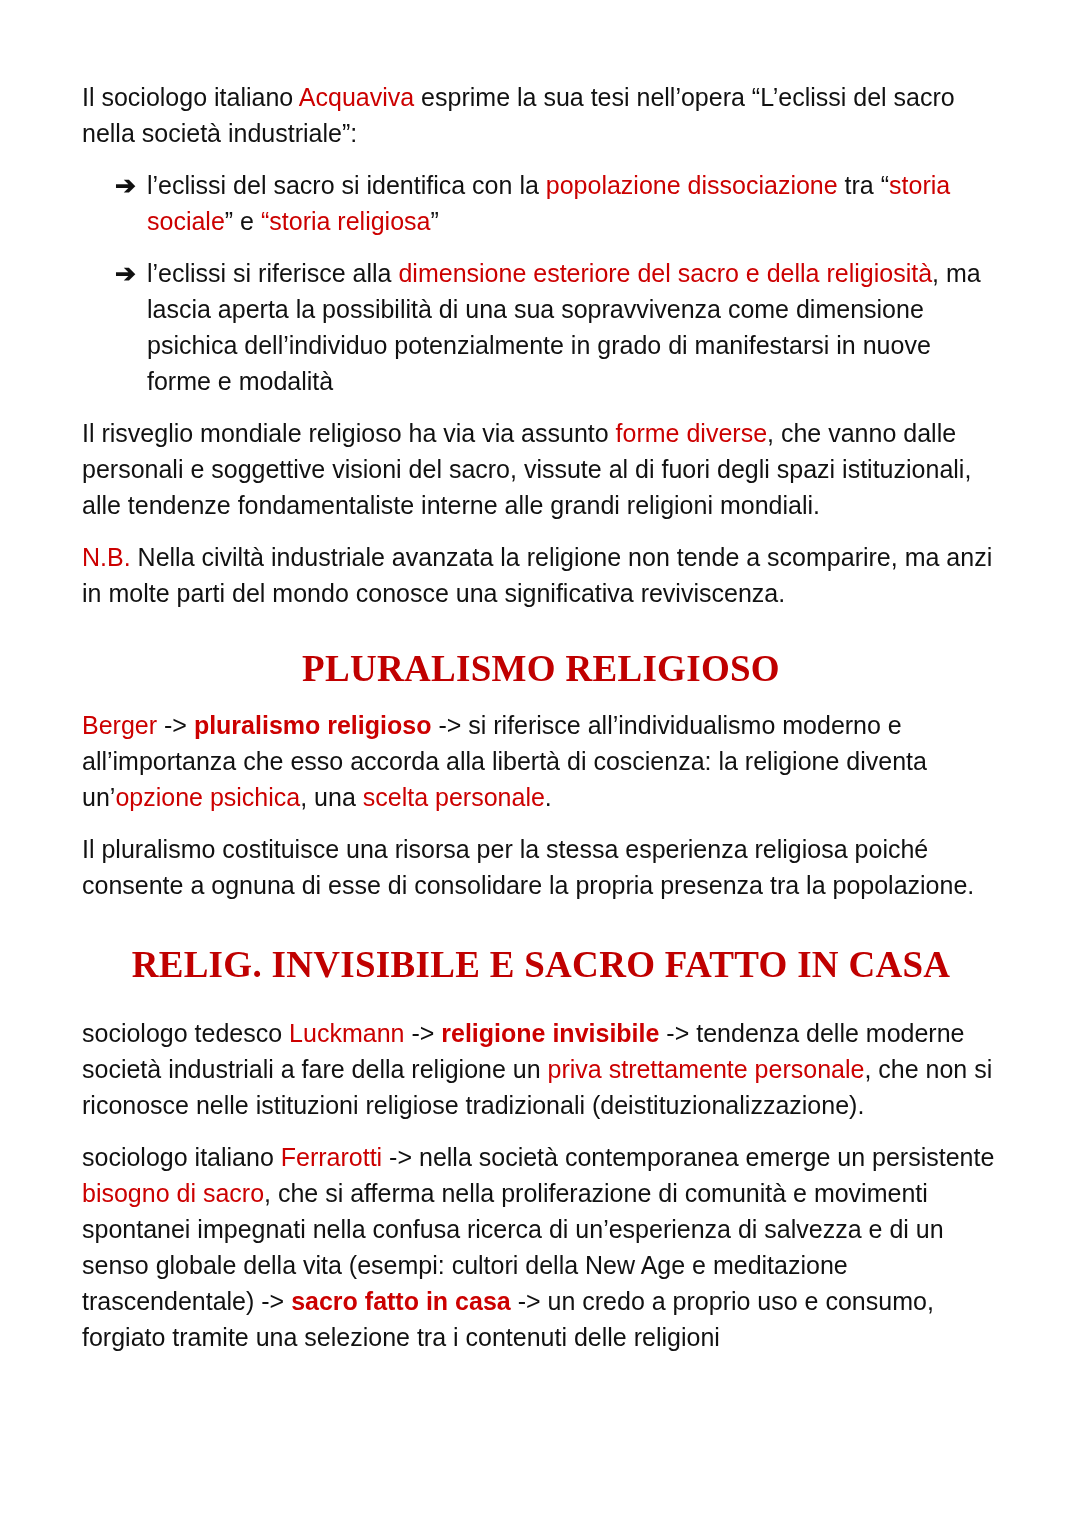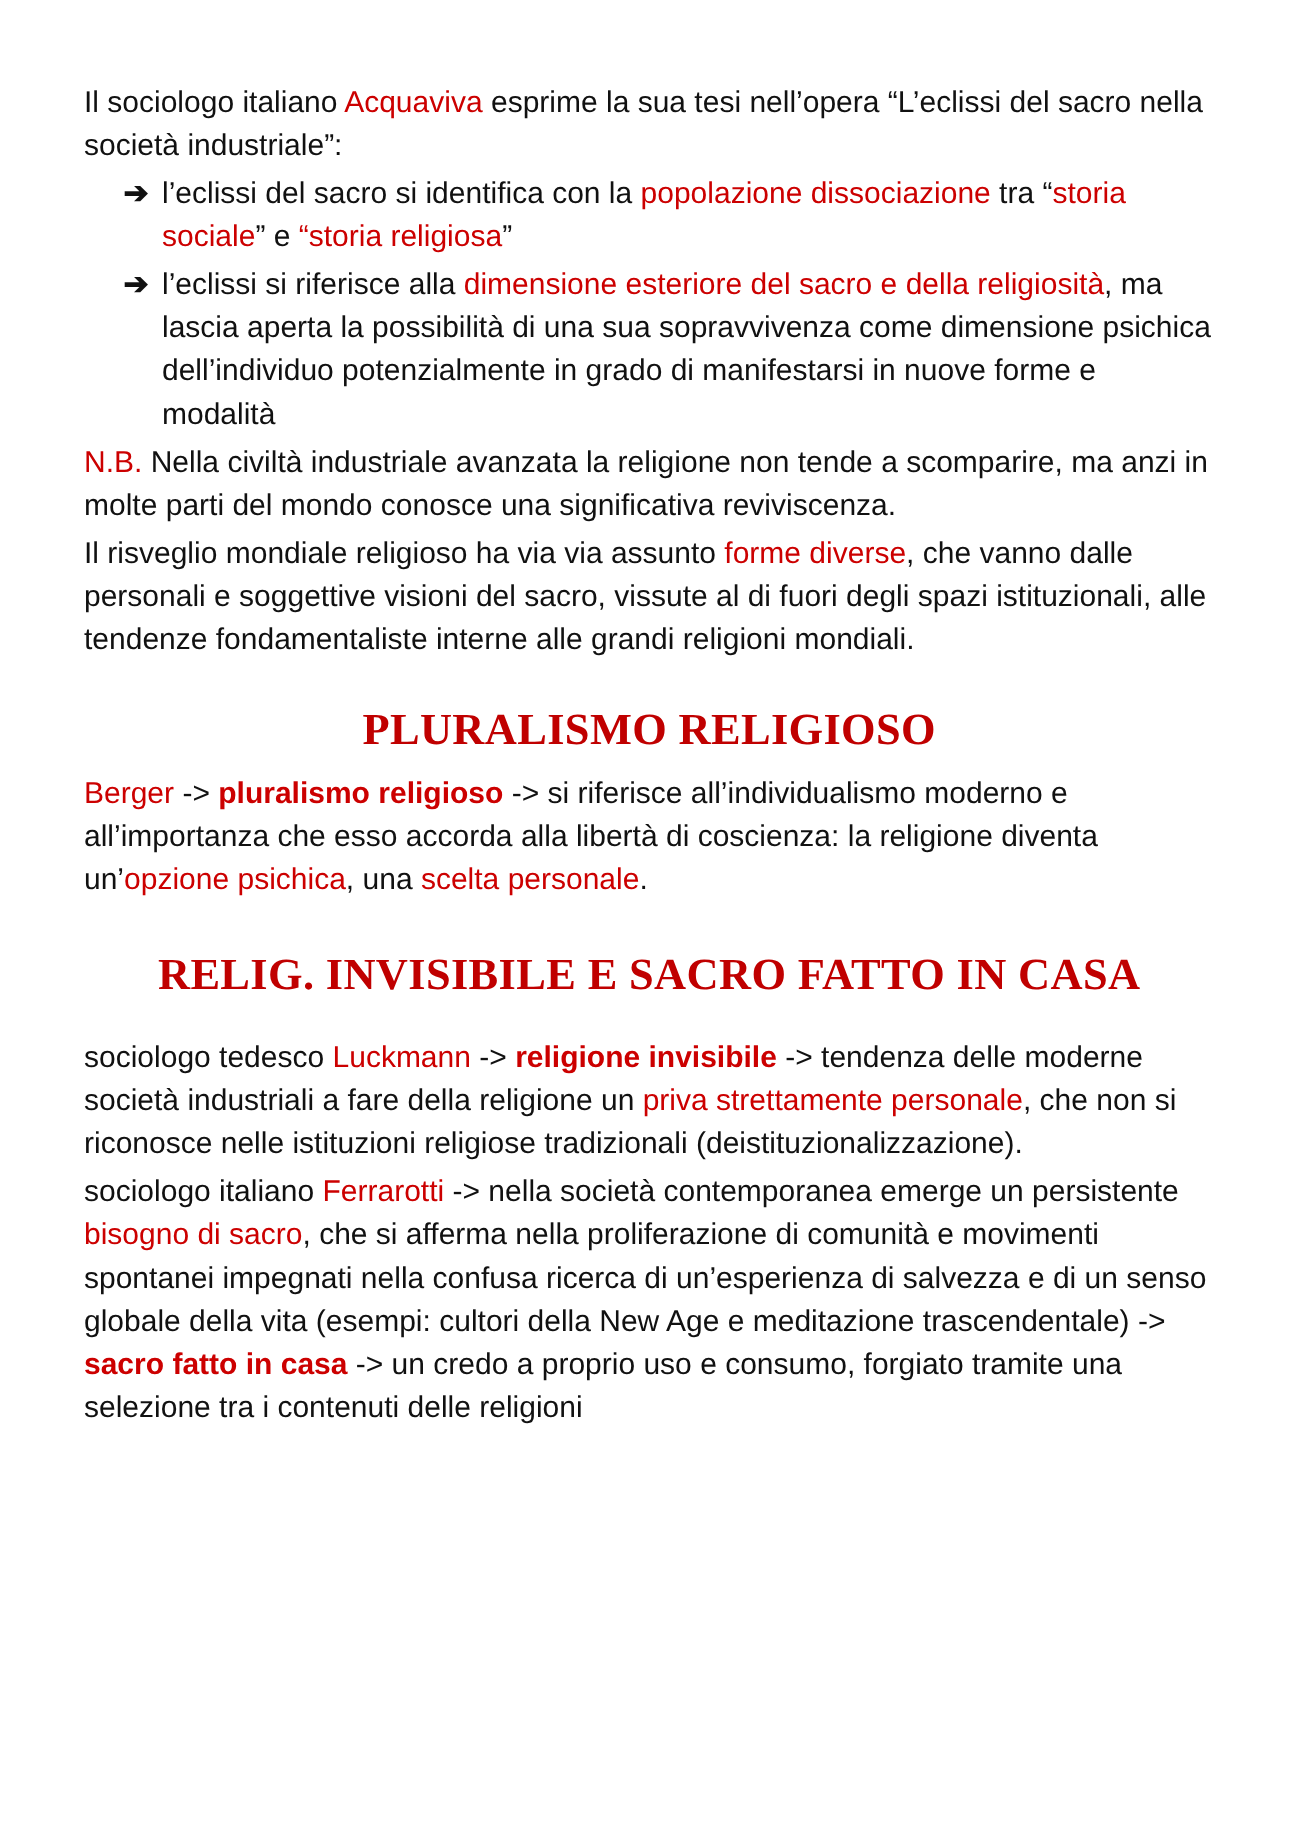--- a/index.html
+++ b/index.html
@@ -17,21 +17,21 @@
       position: absolute;
       left: 66px;
       top: 63px;
       width: 950px;
       font-family: "Liberation Sans", sans-serif;
       font-size: 25px;
       line-height: 36px;
       color: #111111;
     }
     p {
-      margin: 4px;
+      margin: 16px;
     }
     .red { color: #cc0000; }
     .bold { font-weight: bold; }
     .bullet {
       position: relative;
       padding-left: 65px;
     }
     .bullet .arrow {
       position: absolute;
       left: 33px;
@@ -61,28 +61,29 @@
 <body>
 
 <div class="page">
 
   <p><span>Il sociologo italiano </span><span class="red">Acquaviva</span><span> esprime la sua tesi nell’opera “L’eclissi del sacro nella società industriale”:</span></p>
 
   <p class="bullet"><span class="arrow">➔</span><span>l’eclissi del sacro si identifica con la </span><span class="red">popolazione dissociazione</span><span> tra “</span><span class="red">storia sociale</span><span>” e </span><span class="red">“storia religiosa</span><span>”</span></p>
 
   <p class="bullet"><span class="arrow">➔</span><span>l’eclissi si riferisce alla </span><span class="red">dimensione esteriore del sacro e della religiosità</span><span>, ma lascia aperta la possibilità di una sua sopravvivenza come dimensione psichica dell’individuo potenzialmente in grado di manifestarsi in nuove forme e modalità</span></p>
 
+  <p><span>Il risveglio mondiale religioso ha via via assunto </span><span class="red">forme diverse</span><span>, che vanno dalle personali e soggettive visioni del sacro, vissute al di fuori degli spazi istituzionali, alle tendenze fondamentaliste interne alle grandi religioni mondiali.</span></p>
+
   <p><span class="red">N.B.</span><span> Nella civiltà industriale avanzata la religione non tende a scomparire, ma anzi in molte parti del mondo conosce una significativa reviviscenza.</span></p>
-
-  <p><span>Il risveglio mondiale religioso ha via via assunto </span><span class="red">forme diverse</span><span>, che vanno dalle personali e soggettive visioni del sacro, vissute al di fuori degli spazi istituzionali, alle tendenze fondamentaliste interne alle grandi religioni mondiali.</span></p>
 
   <h2 class="h-plural">PLURALISMO RELIGIOSO</h2>
 
   <p><span class="red">Berger</span><span> -&gt; </span><span class="red bold">pluralismo religioso</span><span> -&gt; si riferisce all’individualismo moderno e all’importanza che esso accorda alla libertà di coscienza: la religione diventa un’</span><span class="red">opzione psichica</span><span>, una </span><span class="red">scelta personale</span><span>.</span></p>
 
+  <p>Il pluralismo costituisce una risorsa per la stessa esperienza religiosa poiché consente a ognuna di esse di consolidare la propria presenza tra la popolazione.</p>
 
 
   <h2 class="h-invis">RELIG. INVISIBILE E SACRO FATTO IN CASA</h2>
 
   <p><span>sociologo tedesco </span><span class="red">Luckmann</span><span> -&gt; </span><span class="red bold">religione invisibile</span><span> -&gt; tendenza delle moderne società industriali a fare della religione un </span><span class="red">priva strettamente personale</span><span>, che non si riconosce nelle istituzioni religiose tradizionali (deistituzionalizzazione).</span></p>
 
   <p><span>sociologo italiano </span><span class="red">Ferrarotti</span><span> -&gt; nella società contemporanea emerge un persistente </span><span class="red">bisogno di sacro</span><span>, che si afferma nella proliferazione di comunità e movimenti spontanei impegnati nella confusa ricerca di un’esperienza di salvezza e di un senso globale della vita (esempi: cultori della New Age e meditazione trascendentale) -&gt; </span><span class="red bold">sacro fatto in casa</span><span> -&gt; un credo a proprio uso e consumo, forgiato tramite una selezione tra i contenuti delle religioni</span></p>
 
 </div>
 

